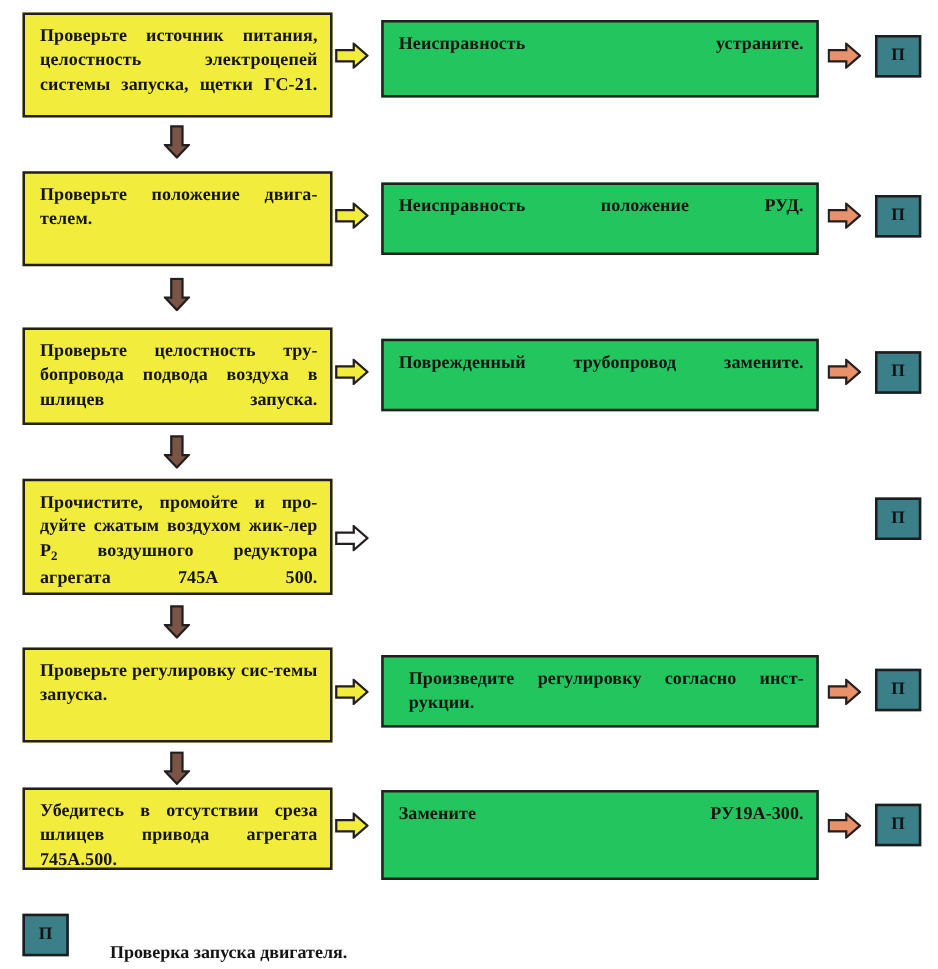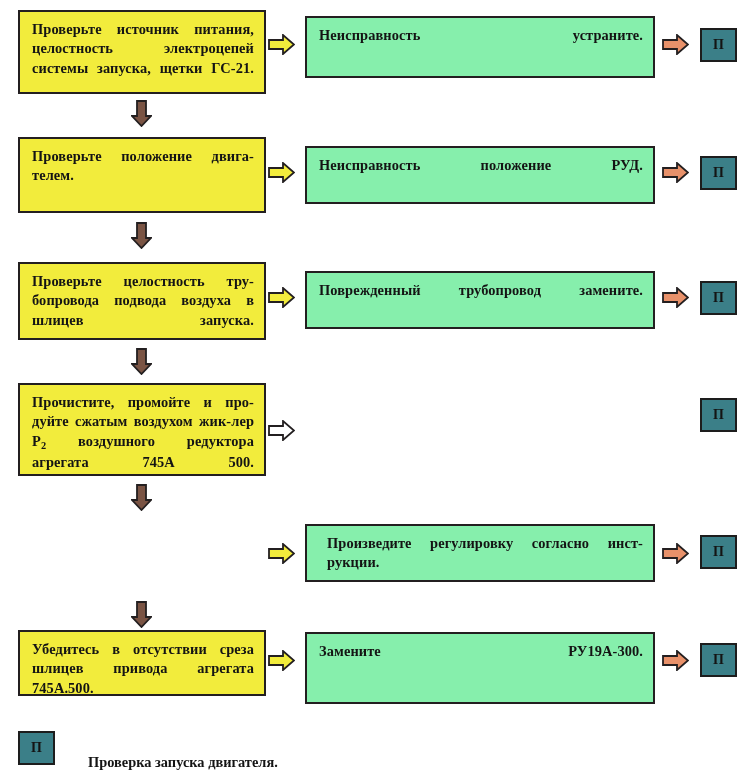--- a/index.html
+++ b/index.html
@@ -36,21 +36,21 @@
     text-align: justify;
     text-justify: inter-word;
     letter-spacing: 0.1px;
   }
   .check-box {
     background: #f2ec3c;
     left: 18px;
     width: 248px;
   }
   .action-box {
-    background: #86efac;
+    background: #22c55e;
     left: 305px;
     width: 350px;
   }
   .action-box .txt,
   .check-box .txt {
     display: block;
   }
   
   .check-box .txt::after,
   .action-box .txt::after {
@@ -222,20 +222,23 @@
   <div class="term-box" style="top:398px;">
     <span>П</span>
   </div>
 
   <div class="arrow-down" style="top:484px;">
     <svg viewBox="0 0 21 27" width="21" height="27">
       <polygon points="6,1 15,1 15,16 20,16 10.5,26 1,16 6,16" fill="#7a5444" stroke="#231f20" stroke-width="1.8" stroke-linejoin="miter"></polygon>
     </svg>
   </div>
 
+  <div class="check-box" id="cb5" style="left:18px; top:518px; width:248px; height:76px;">
+    <span class="txt">Проверьте регулировку сис-темы запуска.</span>
+  </div>
 
   <div class="arrow-right" style="left:268px; top:543px;">
     <svg viewBox="0 0 27 21" width="27" height="21">
       <polygon points="1,6 15,6 15,1 26,10.5 15,20 15,15 1,15" fill="#f2ec3c" stroke="#231f20" stroke-width="1.8" stroke-linejoin="miter"></polygon>
     </svg>
   </div>
 
   <div class="action-box" id="ab5" style="left:305px; top:524px; width:350px; height:58px;padding-left:20px;">
     <span class="txt">Произведите регулировку согласно инст-рукции.</span>
   </div>

